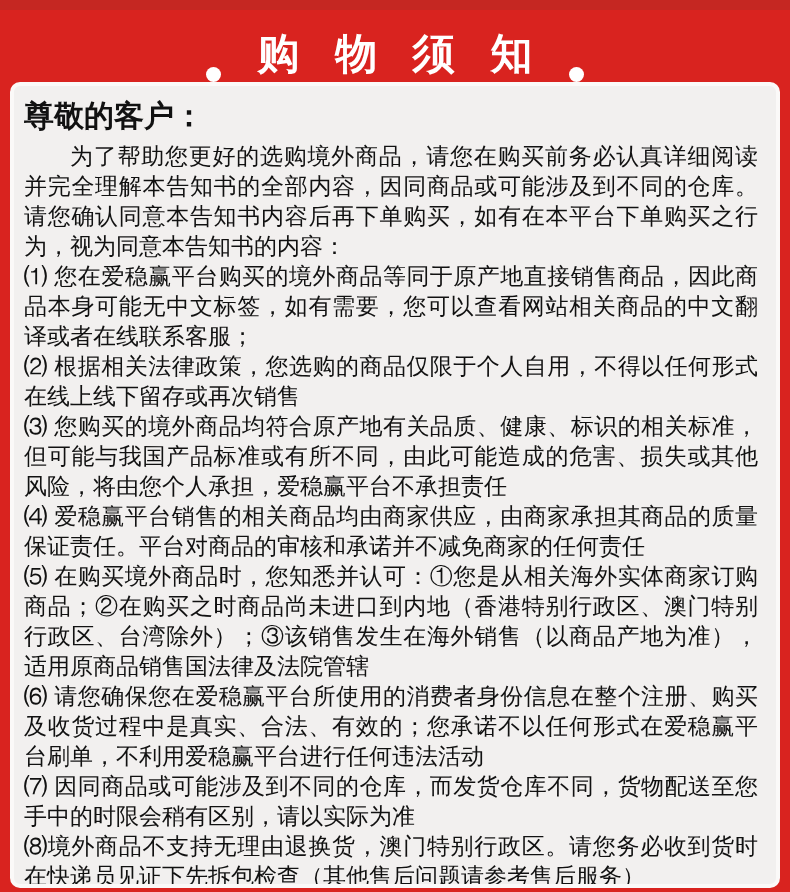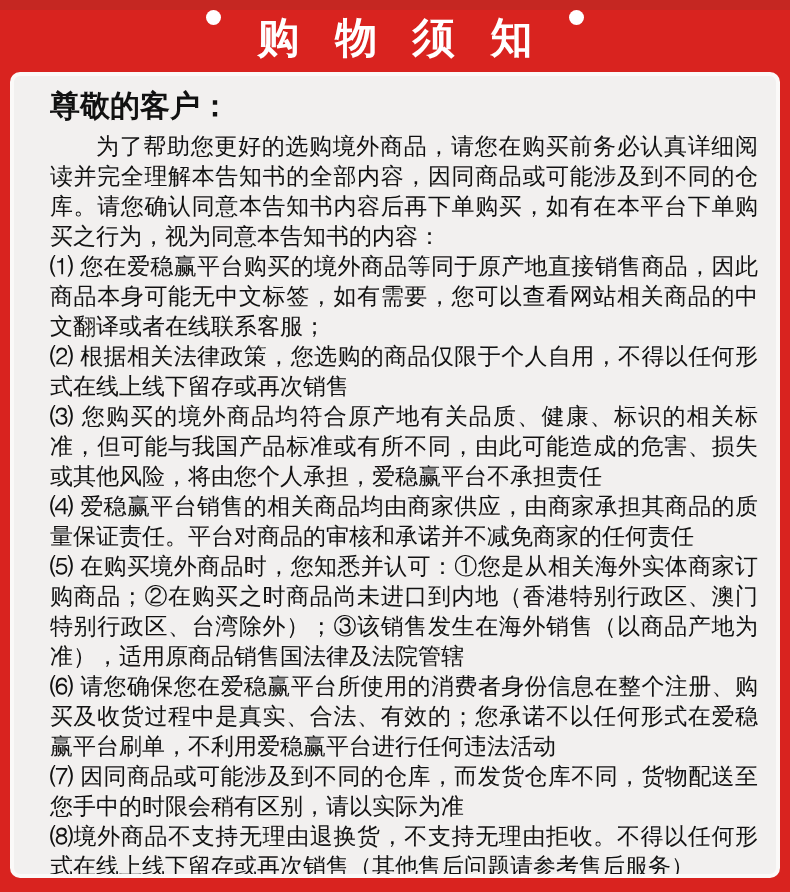--- a/index.html
+++ b/index.html
@@ -18,23 +18,23 @@
     height: 892px;
     background: #d9231f;
     position: relative;
   }
   .top-strip {
     height: 10px;
     width: 100%;
     background: #c52722;
   }
   .banner {
-    height: 62px;
+    height: 72px;
     display: flex;
-    align-items: flex-start;
+    align-items: flex-end;
     justify-content: center;
     gap: 24px;
   }
   .banner-title {
     margin: 0;
     color: #ffffff;
     font-size: 42px;
     font-weight: bold;
     letter-spacing: 12px;
     text-indent: 12px; 
@@ -47,21 +47,21 @@
     border-radius: 50%;
     flex: 0 0 auto;
   }
   .card {
     box-sizing: border-box;
     margin: 0 10px;
     height: 806px;
     background: #f2f0ef;
     border: 4px solid #fbf9f8;
     border-radius: 10px;
-    padding: 8px 18px 20px 36px;
+    padding: 8px 18px 20px 10px;
     color: #111111;
     overflow: hidden;
   }
   .salutation {
     margin: 2px 0 4px 0;
     font-size: 30px;
     font-weight: bold;
     color: #111111;
   }
   .intro, .item {
@@ -92,16 +92,16 @@
   <section class="card">
     <h2 class="salutation">尊敬的客户：</h2>
     <p class="intro">为了帮助您更好的选购境外商品，请您在购买前务必认真详细阅读并完全理解本告知书的全部内容，因同商品或可能涉及到不同的仓库。请您确认同意本告知书内容后再下单购买，如有在本平台下单购买之行为，视为同意本告知书的内容：</p>
     <p class="item">⑴ 您在爱稳赢平台购买的境外商品等同于原产地直接销售商品，因此商品本身可能无中文标签，如有需要，您可以查看网站相关商品的中文翻译或者在线联系客服；</p>
     <p class="item">⑵ 根据相关法律政策，您选购的商品仅限于个人自用，不得以任何形式在线上线下留存或再次销售</p>
     <p class="item">⑶ 您购买的境外商品均符合原产地有关品质、健康、标识的相关标准，但可能与我国产品标准或有所不同，由此可能造成的危害、损失或其他风险，将由您个人承担，爱稳赢平台不承担责任</p>
     <p class="item">⑷ 爱稳赢平台销售的相关商品均由商家供应，由商家承担其商品的质量保证责任。平台对商品的审核和承诺并不减免商家的任何责任</p>
     <p class="item">⑸ 在购买境外商品时，您知悉并认可：①您是从相关海外实体商家订购商品；②在购买之时商品尚未进口到内地（香港特别行政区、澳门特别行政区、台湾除外）；③该销售发生在海外销售（以商品产地为准），适用原商品销售国法律及法院管辖</p>
     <p class="item">⑹ 请您确保您在爱稳赢平台所使用的消费者身份信息在整个注册、购买及收货过程中是真实、合法、有效的；您承诺不以任何形式在爱稳赢平台刷单，不利用爱稳赢平台进行任何违法活动</p>
     <p class="item">⑺ 因同商品或可能涉及到不同的仓库，而发货仓库不同，货物配送至您手中的时限会稍有区别，请以实际为准</p>
-    <p class="item">⑻境外商品不支持无理由退换货，不支持无理由拒收。不得以任何形式在线上线下留存或再次销售（其他售后问题请参考售后服务）</p>
+    <p class="item">⑻境外商品不支持无理由退换货，澳门特别行政区。请您务必收到货时在快递员见证下先拆包检查（其他售后问题请参考售后服务）</p>
   </section>
 
 </div>
 
 </body></html>

